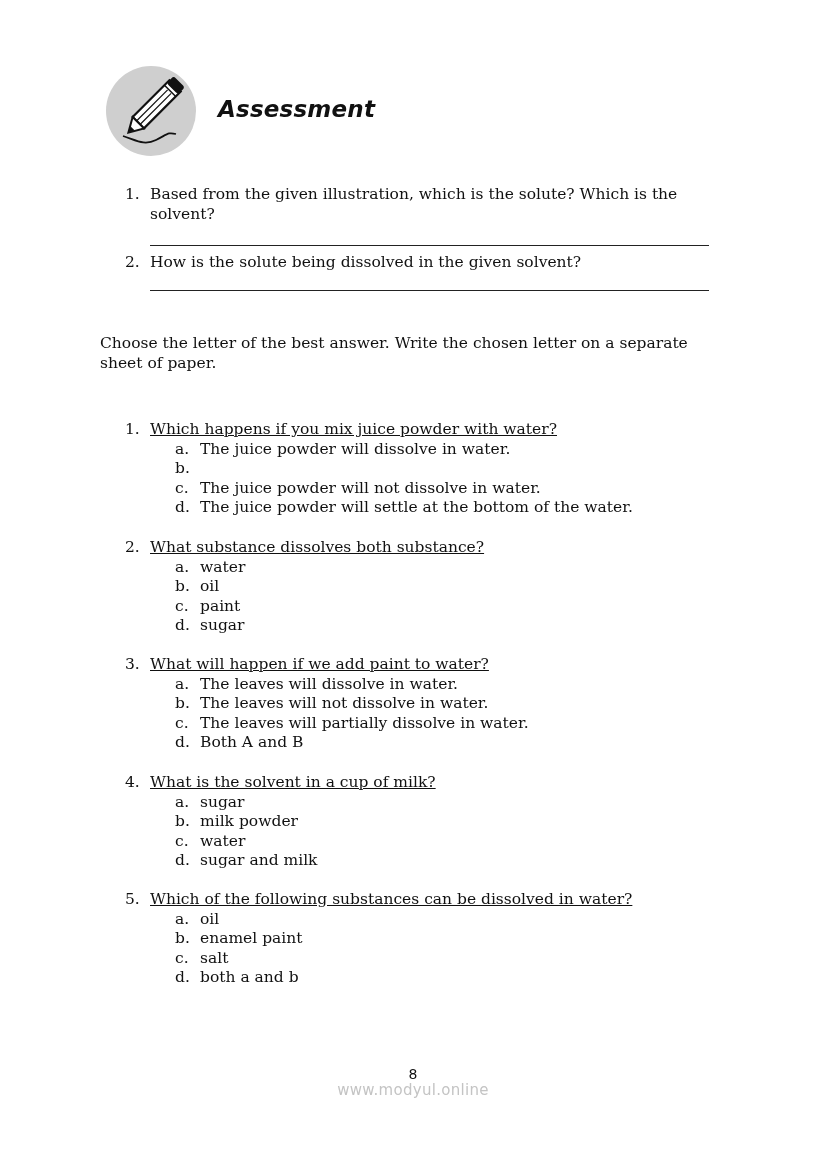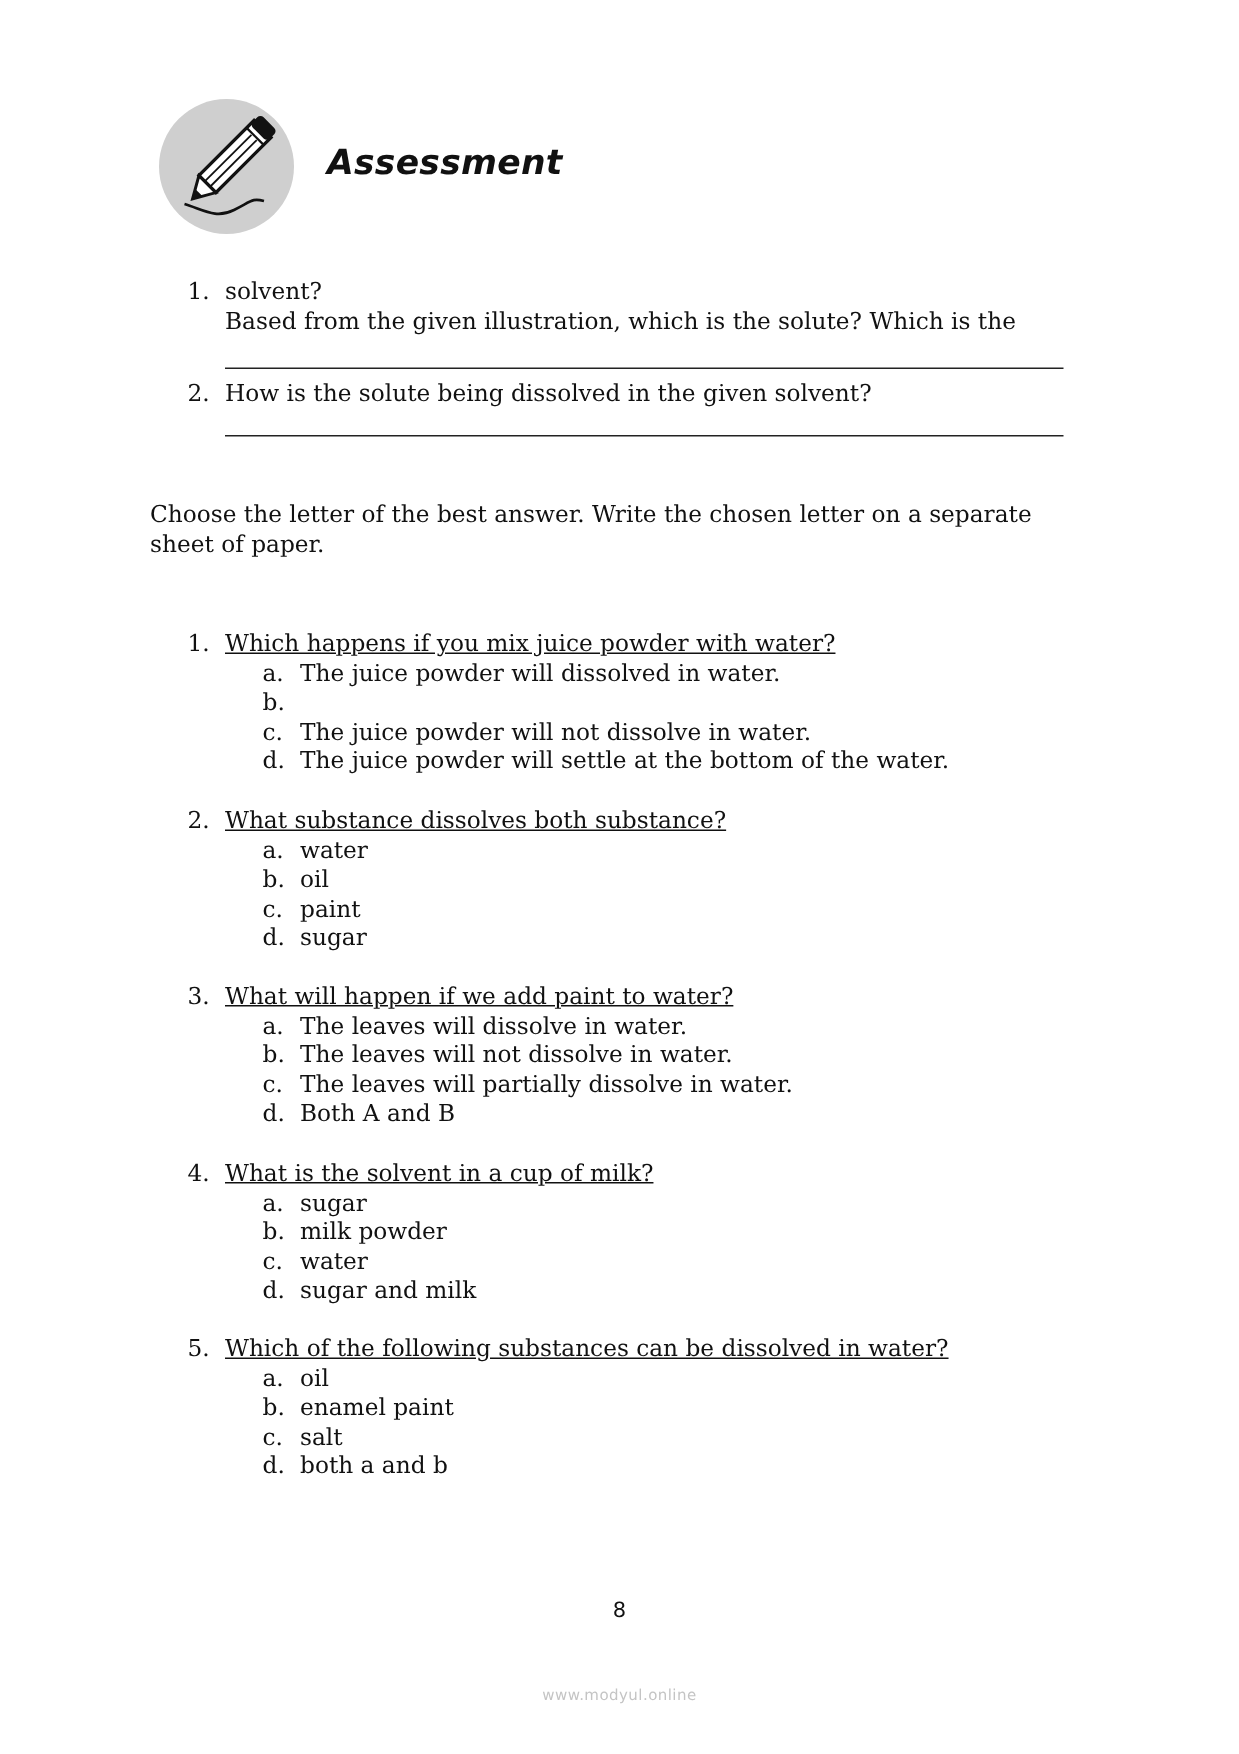--- a/index.html
+++ b/index.html
@@ -38,22 +38,22 @@
     .mcq .qtext { position: absolute; left: 25px; top: 0; white-space: nowrap; text-decoration: underline; }
     .mcq .opt { position: relative; height: 19.6px; }
     .mcq .olet { position: absolute; left: 50px; top: 0; }
     .mcq .otext { position: absolute; left: 75px; top: 0; white-space: nowrap; }
 
     .page-number {
       position: absolute; left: 0; width: 826px; top: 1066px; text-align: center;
       font-family: "DejaVu Sans", "Liberation Sans", sans-serif; font-size: 14px; color: #111;
     }
     .watermark {
-      position: absolute; left: 0; width: 826px; top: 1125px; text-align: center;
-      font-family: "DejaVu Sans", "Liberation Sans", sans-serif; font-size: 10px; color: #c4c4c4;
+      position: absolute; left: 0; width: 826px; top: 1081px; text-align: center;
+      font-family: "DejaVu Sans", "Liberation Sans", sans-serif; font-size: 15px; color: #c4c4c4;
       letter-spacing: 0.3px;
     }
   </style>
 </head>
 <body>
 
 <div class="page">
 
   <div class="header-icon">
     <svg width="90" height="90" viewBox="0 0 90 90">
@@ -69,41 +69,41 @@
         <polygon points="-3,26 3,26 0,32" fill="#111"></polygon>
       </g>
 
       <path d="M17 70 C 30 74, 38 80, 50 74 S 62 66, 70 68" fill="none" stroke="#111" stroke-width="1.8"></path>
     </svg>
   </div>
   <div class="header-title">Assessment</div>
 
   <div class="oq txt" style="top:185px;">
     <span class="num">1.</span>
+    <span class="qtext">Based from the given illustration, which is the solute? Which is the</span>
     <span class="qtext">solvent?</span>
-    <span class="qtext">Based from the given illustration, which is the solute? Which is the</span>
   </div>
   <div class="answer-line" style="top:245px;"></div>
 
   <div class="oq txt" style="top:253px;">
     <span class="num">2.</span>
     <span class="qtext">How is the solute being dissolved in the given solvent?</span>
   </div>
   <div class="answer-line" style="top:290px;"></div>
 
   <div class="instructions txt">Choose the letter of the best answer. Write the chosen letter on a separate sheet of paper.</div>
 
   <div class="mcq txt" style="top:420px;">
     <div class="qrow">
         <span class="qnum">1.</span>
         <span class="qtext">Which happens if you mix juice powder with water?</span>
       </div>
     <div class="opt">
         <span class="olet">a.</span>
-        <span class="otext">The juice powder will dissolved in water.</span>
+        <span class="otext">The juice powder will dissolve in water.</span>
       </div>
     <div class="opt">
         <span class="olet">b.</span>
       </div>
     <div class="opt">
         <span class="olet">c.</span>
         <span class="otext">The juice powder will not dissolve in water.</span>
       </div>
     <div class="opt">
         <span class="olet">d.</span>

